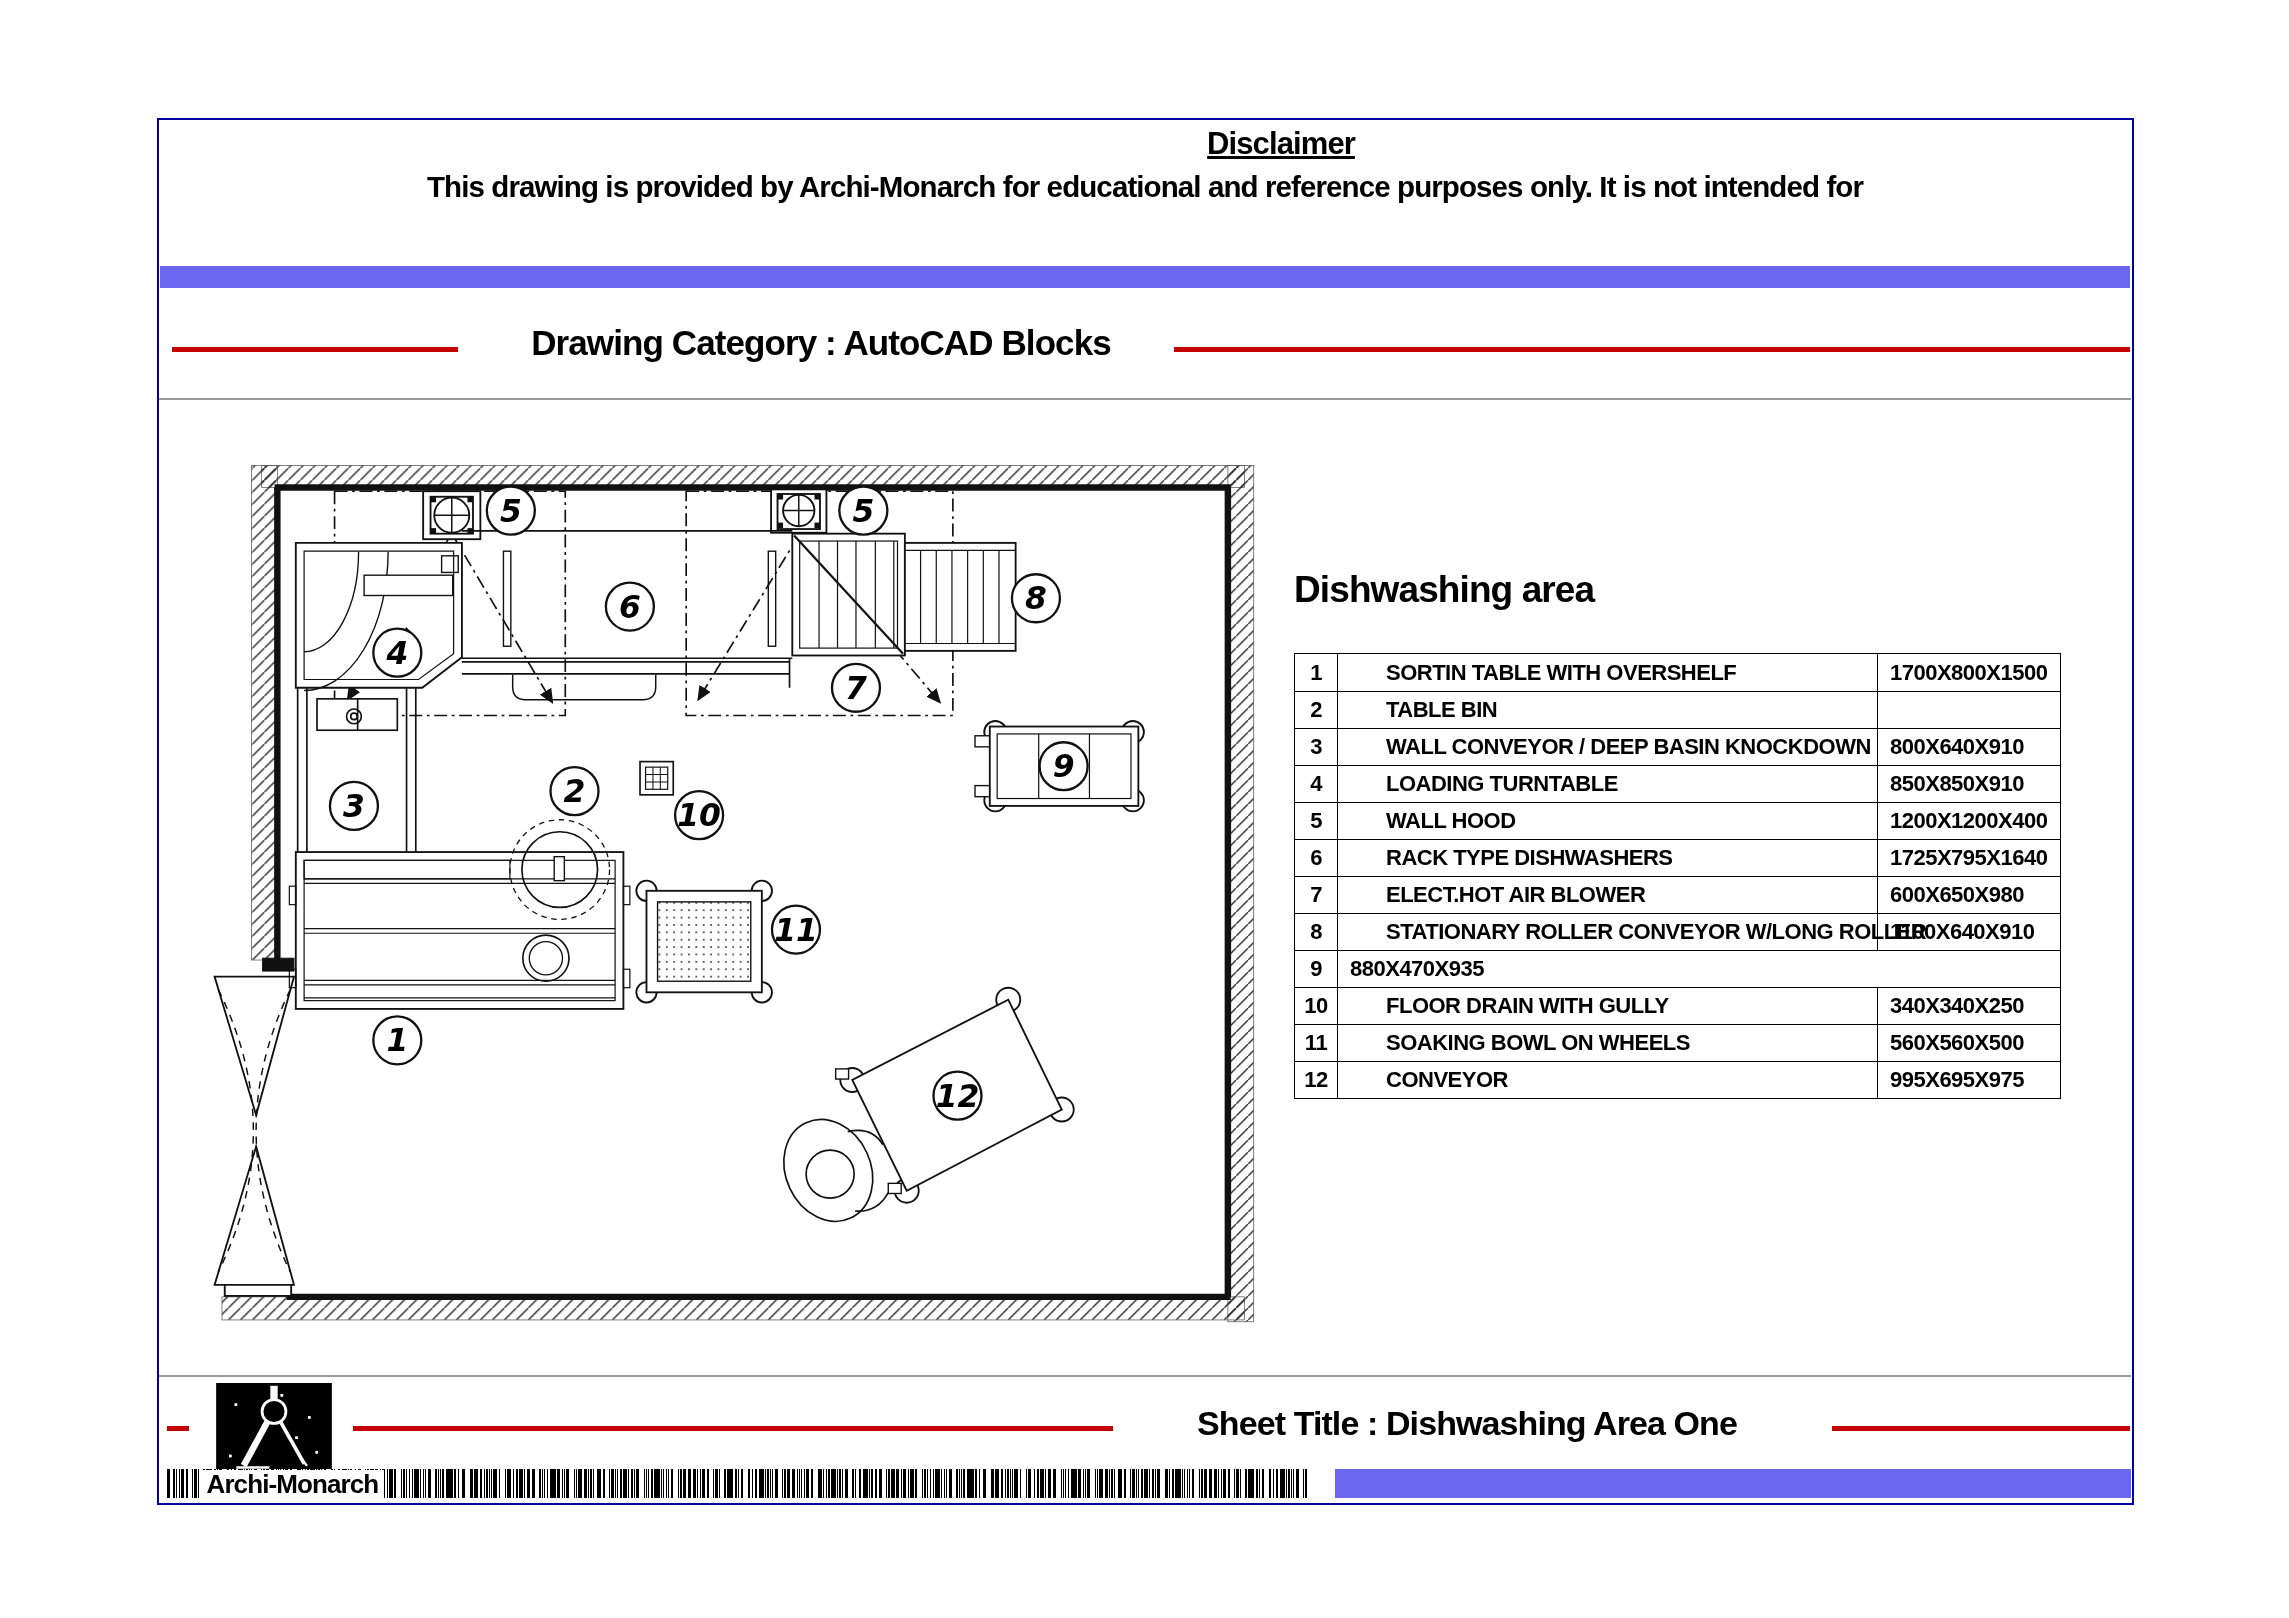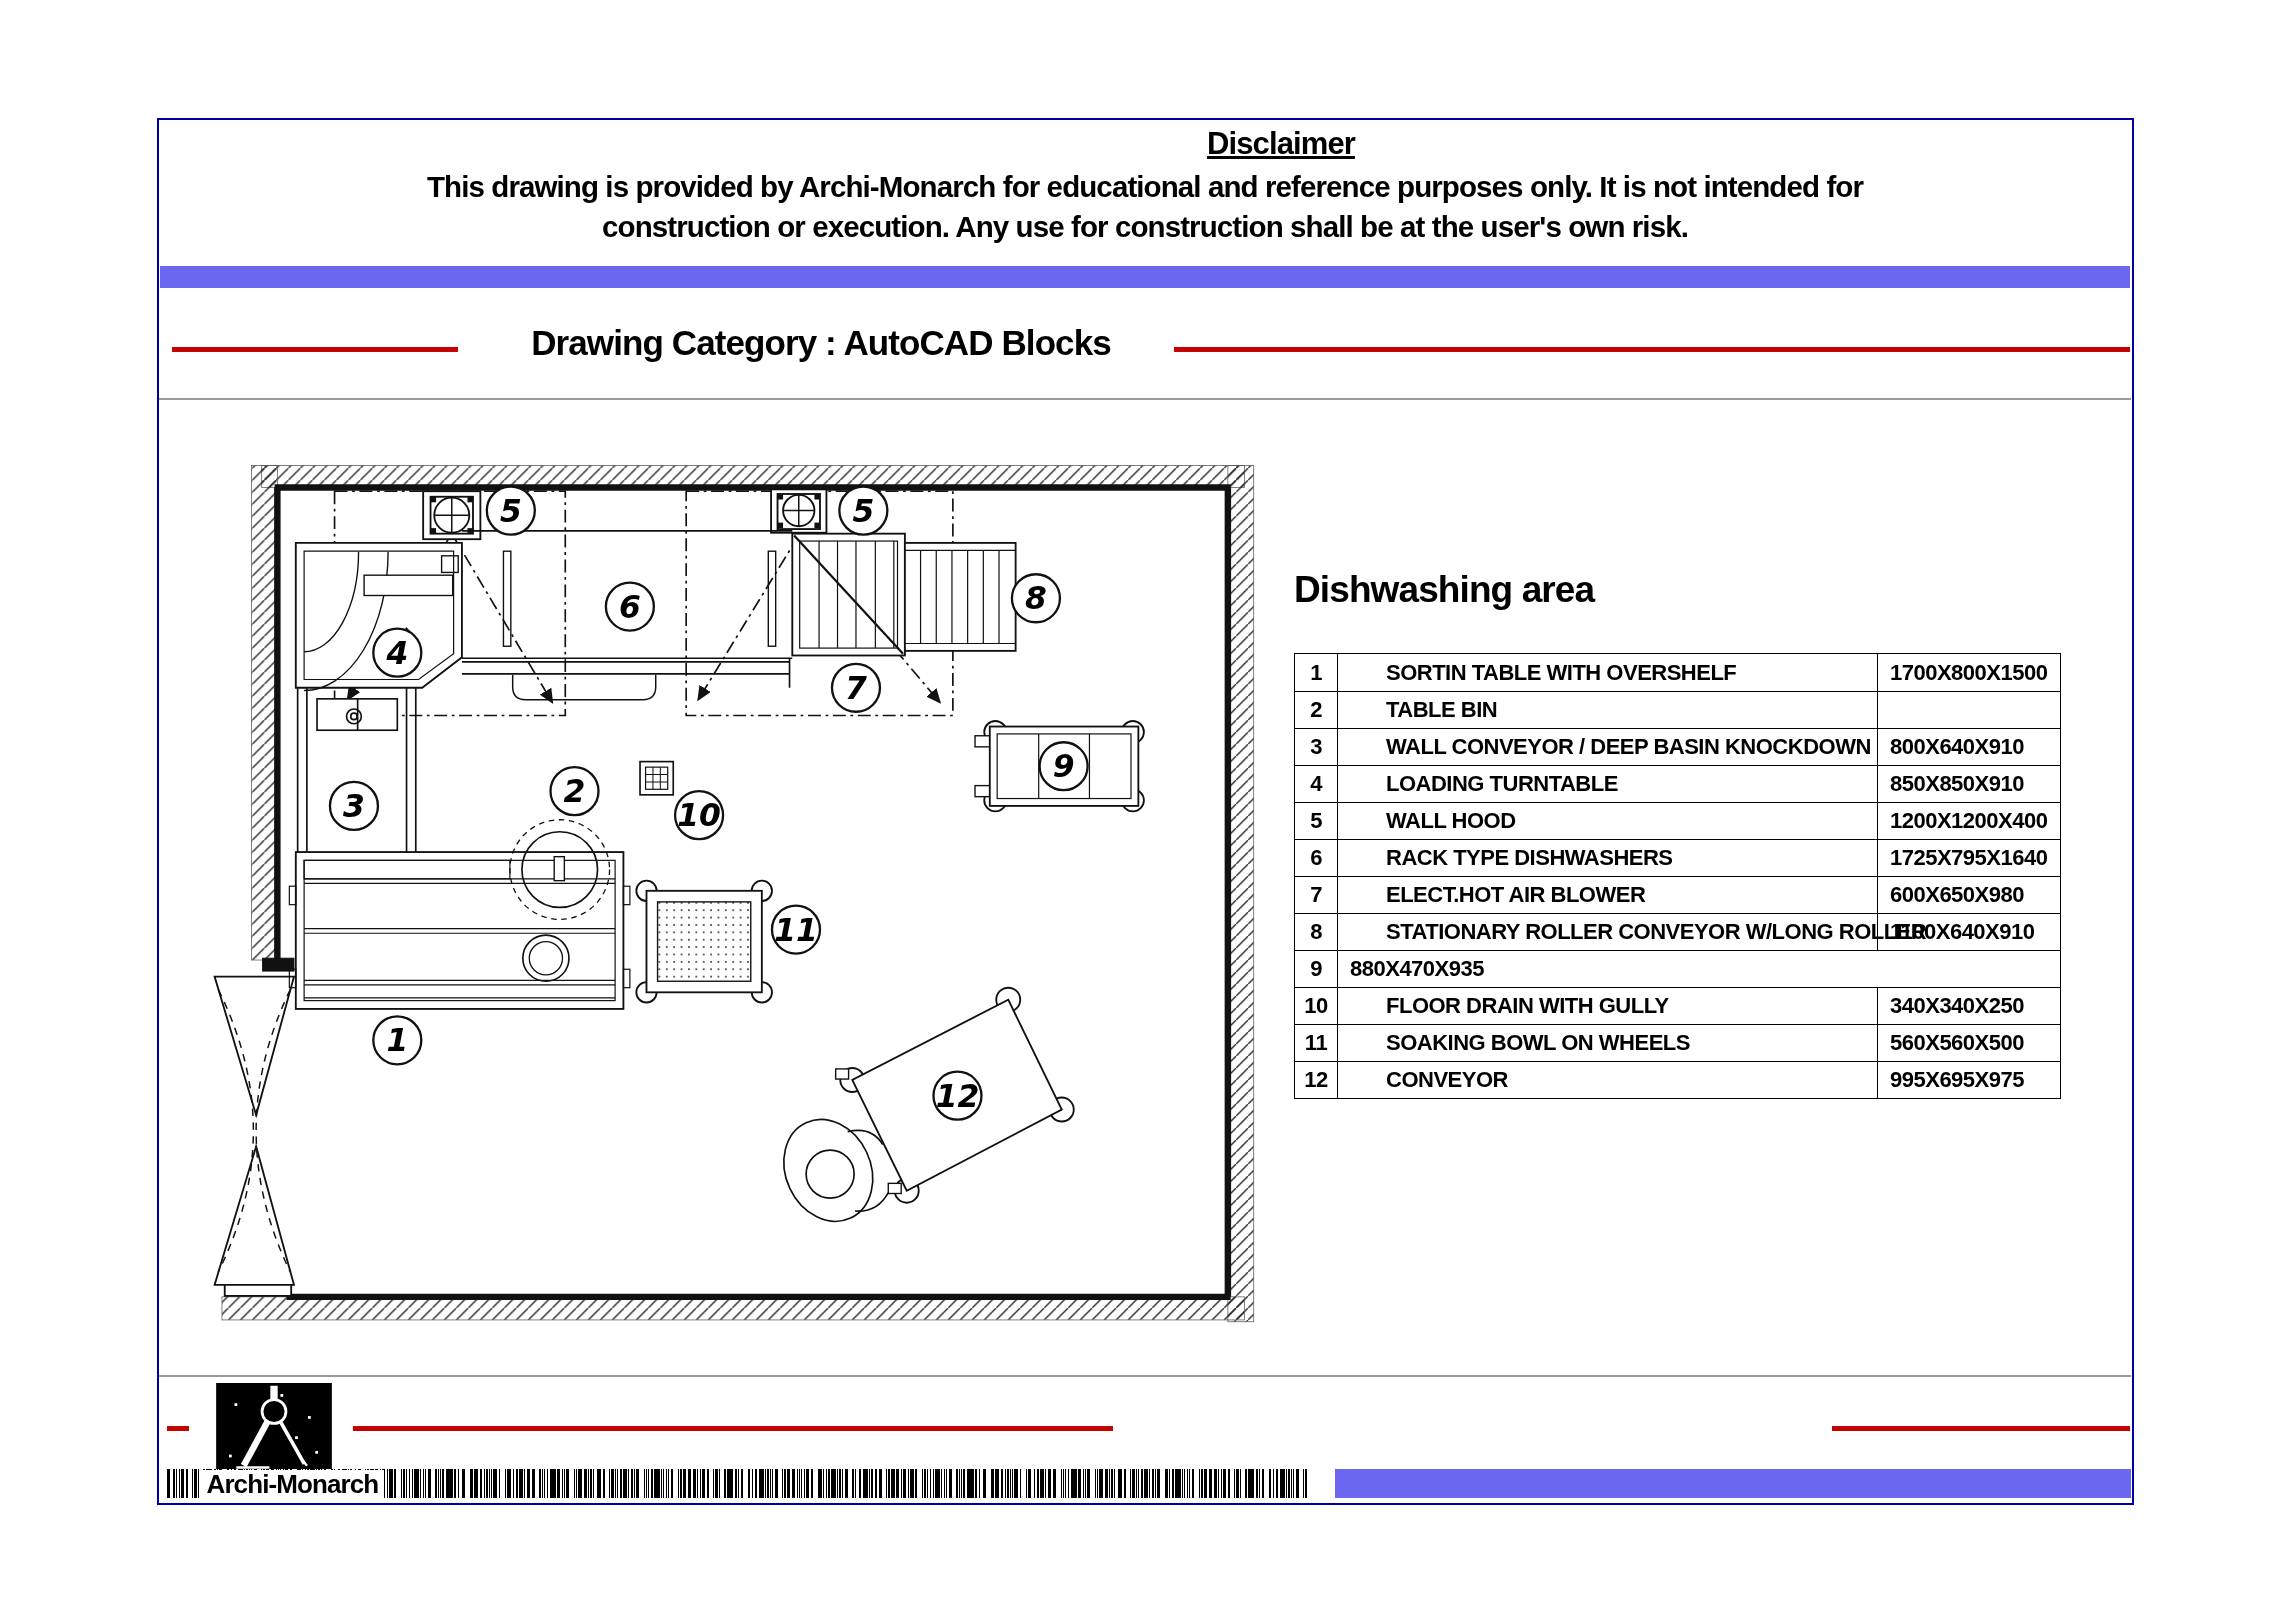--- a/index.html
+++ b/index.html
@@ -44,21 +44,20 @@
 </style>
 </head>
 <body>
 
 <div class="page">
 
   <div class="frame"></div>
 
   <div class="abs disc-title">Disclaimer</div>
   <div class="abs disc-line1">This drawing is provided by Archi-Monarch for educational and reference purposes only. It is not intended for</div>
-  <div class="abs disc-line2">construction or execution. Any use for construction shall be at the user's own risk.</div>
   <div class="abs bar-blue" style="left:160px;top:266px;width:1970px;height:22px;"></div>
 
   <div class="abs rule-red" style="left:172px;top:347px;width:286px;"></div>
   <div class="abs cat-label">Drawing Category : AutoCAD Blocks</div>
   <div class="abs rule-red" style="left:1174px;top:347px;width:956px;"></div>
   <div class="abs rule-gray" style="left:159px;top:398px;width:1972px;"></div>
 
   <svg class="abs" style="left:208px;top:434px;" width="1080" height="909" viewBox="225 470 1170 985">
     <defs>
       <pattern id="hatch" width="13" height="13" patternUnits="userSpaceOnUse">
@@ -338,20 +337,21 @@
         <rect x="40" y="64" width="3" height="3"></rect>
       <rect x="108" y="74" width="3" height="3"></rect>
         <rect x="14" y="78" width="3" height="3"></rect>
       <rect x="70" y="12" width="3" height="3"></rect>
         <rect x="48" y="50" width="3" height="3"></rect>
     </g>
   </svg>
 
   <div class="abs rule-red" style="left:167px;top:1426px;width:22px;"></div>
   <div class="abs rule-red" style="left:353px;top:1426px;width:760px;"></div>
+  <div class="abs sheet-title">Sheet Title : Dishwashing Area One</div>
   <div class="abs rule-red" style="left:1832px;top:1426px;width:298px;"></div>
 
   <div class="abs barcode" id="barcode">
       <span style="width: 2.8px;"></span>
       <span class="g" style="width: 1.8px;"></span>
       <span style="width: 0.9px;"></span>
       <span class="g" style="width: 0.9px;"></span>
       <span style="width: 1.8px;"></span>
       <span class="g" style="width: 0.9px;"></span>
       <span style="width: 0.9px;"></span>

